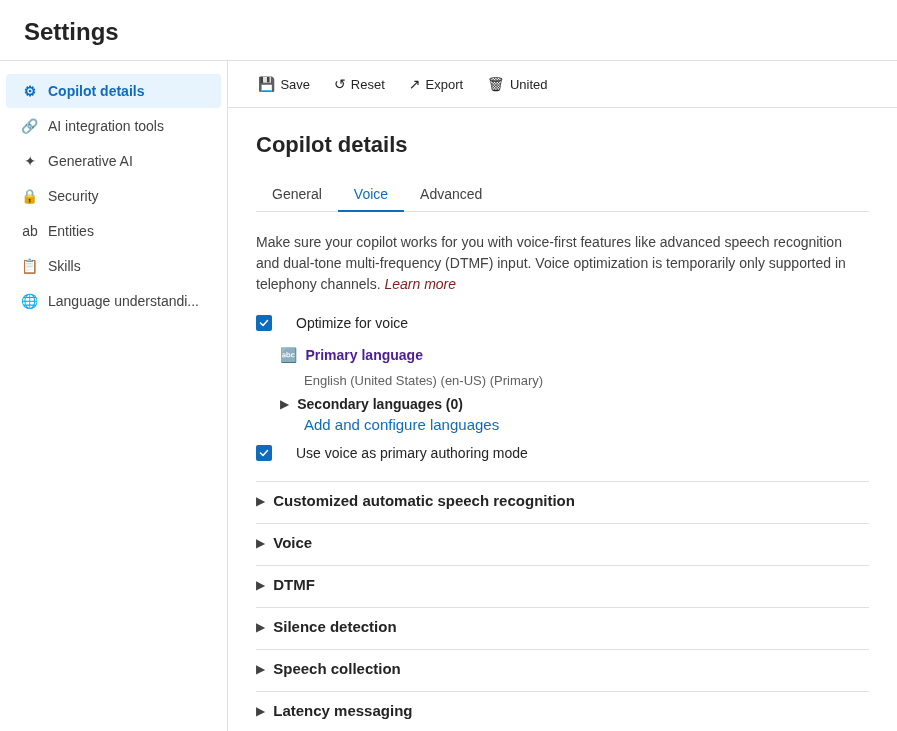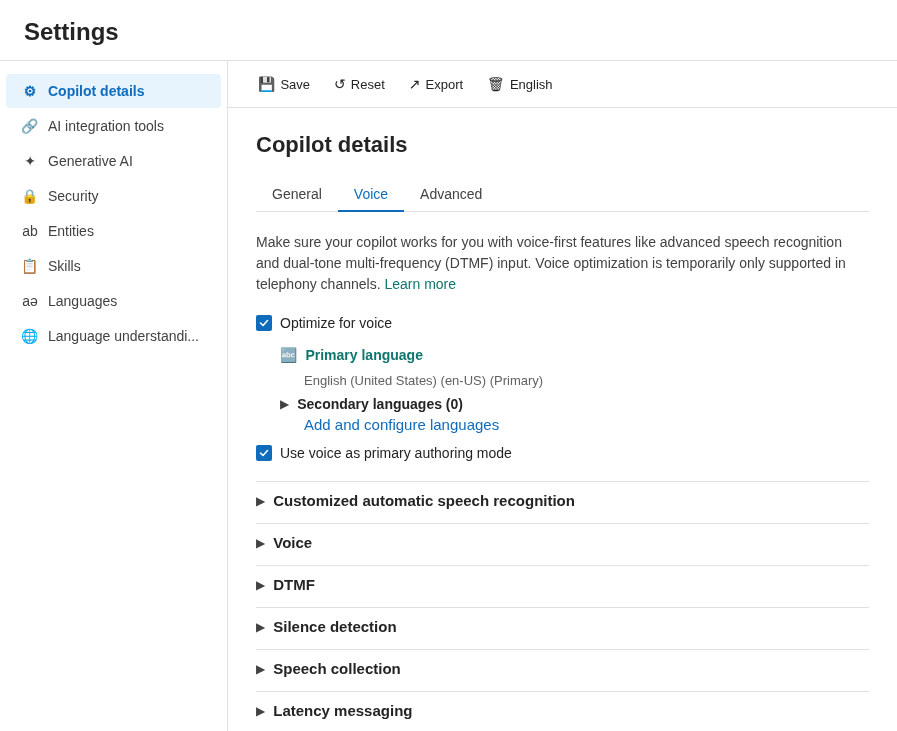--- a/index.html
+++ b/index.html
@@ -30,33 +30,33 @@
     .page-content { padding: 24px 28px; overflow-y: auto; flex: 1; }
     .page-title { font-size: 22px; font-weight: 600; margin-bottom: 20px; color: #242424; }
 
     
     .tabs { display: flex; gap: 0; border-bottom: 1px solid #e0e0e0; margin-bottom: 20px; }
     .tab { padding: 8px 16px; cursor: pointer; font-size: 14px; color: #424242; border-bottom: 2px solid transparent; margin-bottom: -1px; }
     .tab.active { color: #0f6cbd; border-bottom: 2px solid #0f6cbd; font-weight: 500; }
 
     
     .description { font-size: 14px; color: #424242; line-height: 1.5; margin-bottom: 20px; max-width: 620px; }
-    .description a { color: #0f766e; text-decoration: none; }
-
-    
-    .checkbox-row { display: flex; align-items: center; gap: 8px; margin-bottom: 12px; }
+    .description a { color: #7f1d1d; text-decoration: none; font-style: italic; }
+
+    
+    .checkbox-row { display: flex; align-items: center; gap: 24px; margin-bottom: 12px; }
     .checkbox-box { width: 16px; height: 16px; background: #0f6cbd; border-radius: 2px; display: flex; align-items: center; justify-content: center; flex-shrink: 0; }
     .checkbox-box svg { width: 10px; height: 10px; }
     .checkbox-label { font-size: 14px; color: #242424; }
 
     
     .indented { margin-left: 24px; margin-bottom: 8px; }
     .primary-lang-row { display: flex; align-items: center; gap: 8px; margin-bottom: 6px; padding: 4px 0; }
     .primary-lang-icon { font-size: 14px; color: #424242; }
-    .primary-lang-text { font-size: 14px; font-weight: 600; color: #0f766e; }
+    .primary-lang-text { font-size: 14px; font-weight: 600; color: #4c1d95; }
     .primary-lang-value { font-size: 13px; color: #616161; margin-left: 24px; margin-bottom: 8px; }
 
     .secondary-lang-row { display: flex; align-items: center; gap: 8px; margin-bottom: 4px; cursor: pointer; }
     .chevron-right { font-size: 12px; color: #424242; }
     .secondary-lang-text { font-size: 14px; font-weight: 600; color: #242424; }
     .add-lang-link { color: #0f6cbd; font-size: 15px; margin-left: 24px; margin-bottom: 12px; cursor: pointer; text-decoration: none; display: block; }
 
     
     .expand-section { margin-bottom: 4px; }
     .expand-header { display: flex; align-items: center; gap: 8px; padding: 10px 0; cursor: pointer; border-top: none; }
@@ -94,24 +94,20 @@
     </div>
       <div class="sidebar-item">
       <span class="sidebar-icon">ab</span>
       <span>Entities</span>
     </div>
       <div class="sidebar-item">
       <span class="sidebar-icon">📋</span>
       <span>Skills</span>
     </div>
       <div class="sidebar-item">
-      <span class="sidebar-icon">aə</span>
-      <span>Languages</span>
-    </div>
-      <div class="sidebar-item">
       <span class="sidebar-icon">🌐</span>
       <span>Language understandi...</span>
     </div>
     </nav>
 
   <div class="content">
 
     <div class="toolbar">
 
     <button class="toolbar-btn">
@@ -121,21 +117,21 @@
         <button class="toolbar-btn">
           <span class="btn-icon">↺</span>
           <span>Reset</span>
         </button>
         <button class="toolbar-btn">
           <span class="btn-icon">↗</span>
           <span>Export</span>
         </button>
         <button class="toolbar-btn">
           <span class="btn-icon">🗑</span>
-          <span>English</span>
+          <span>United</span>
         </button>
       </div>
 
     <div class="page-content">
       <h2 class="page-title">Copilot details</h2>
 
       <div class="tabs">
 
       <div class="tab">General</div>
           <div class="tab active">Voice</div>

